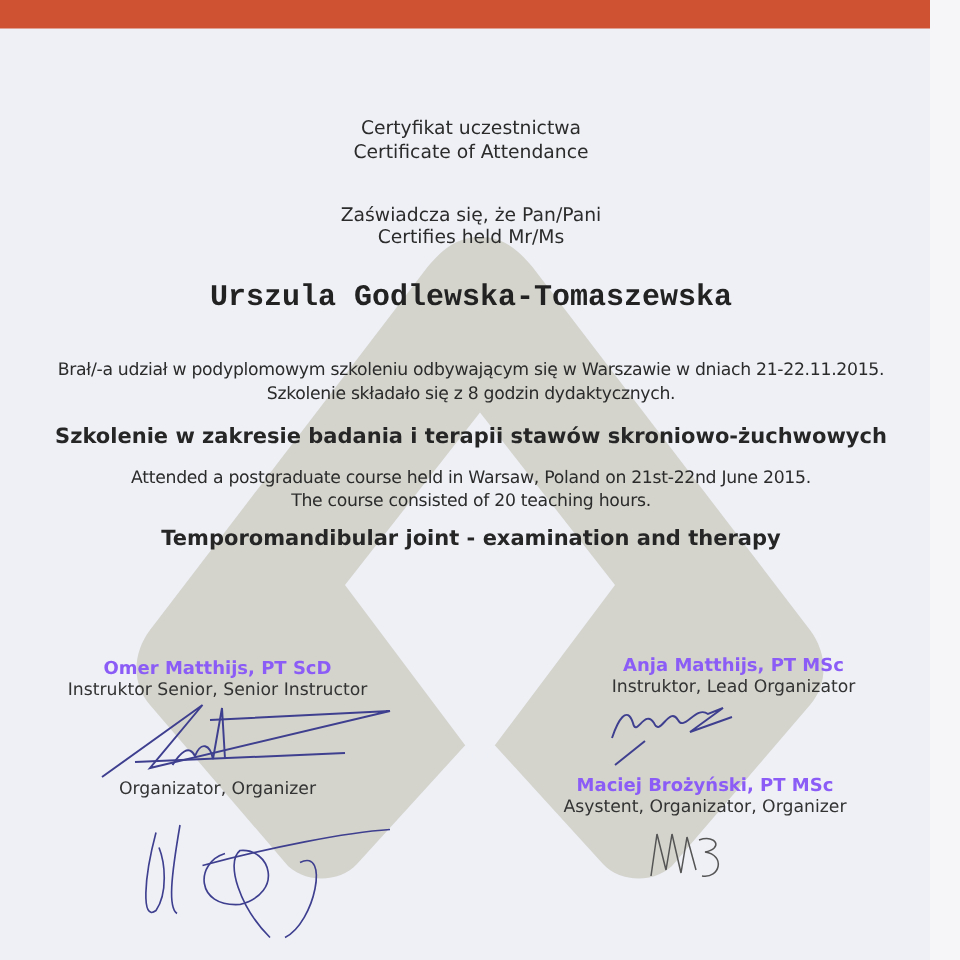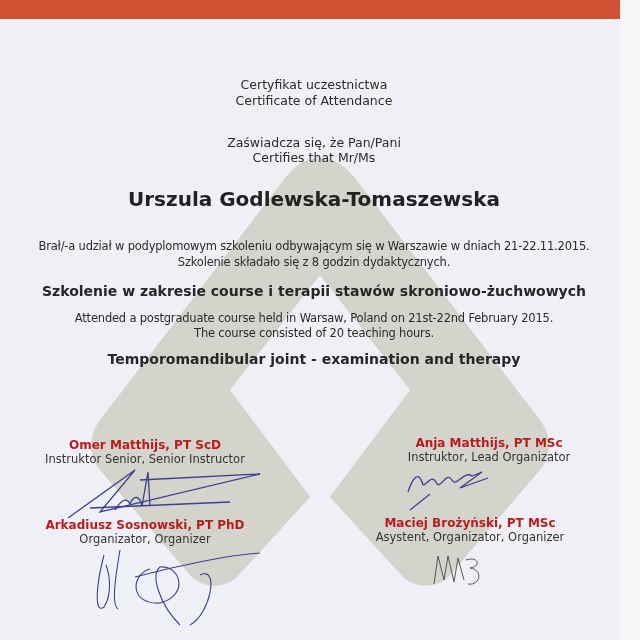--- a/index.html
+++ b/index.html
@@ -3,24 +3,24 @@
 <meta charset="utf-8">
 <style>
   html, body { margin:0; padding:0; }
   body { width:640px; height:640px; position:relative; overflow:hidden; background:#eef0f6; font-family:"DejaVu Sans", sans-serif; color:#2b2b2b; }
   .topbar { position:absolute; left:0; top:0; width:620px; height:19px; background:#cf5333; }
   .right-strip { position:absolute; right:0; top:0; width:20px; height:640px; background:#f6f6f9; }
   .watermark { position:absolute; left:0; top:0; width:640px; height:640px; }
   .line { position:absolute; left:0; width:628px; text-align:center; white-space:nowrap; }
   .t13 { font-size:12.5px; }
   .cond { font-size:11.5px; letter-spacing:-0.2px; }
-  .name { font-size:20px; font-weight:bold; color:#222; }
+  .name { font-size:20px; font-weight:bold; color:#222;font-family:Liberation Mono, monospace; }
   .course { font-size:14px; font-weight:bold; color:#262626; }
   .sig-block { position:absolute; text-align:center; white-space:nowrap; }
-  .sig-name { font-size:12px; font-weight:bold; color:#b91c1c; }
+  .sig-name { font-size:12px; font-weight:bold; color:#8b5cf6; }
   .sig-role { font-size:11.5px; color:#333; }
   .sig { position:absolute; }
 </style>
 </head>
 <body>
 
 <div class="topbar"></div>
 <div class="right-strip"></div>
 
 <svg class="watermark" viewBox="0 0 640 640">
@@ -30,41 +30,40 @@
   </g>
   <g fill="#eef0f6">
 
     <path d="M320 275 L 410 390 L 320 510 L 230 390 Z"></path>
   </g>
 </svg>
 
 <div class="line t13" style="top:77px">Certyfikat uczestnictwa</div>
 <div class="line t13" style="top:93px">Certificate of Attendance</div>
 <div class="line t13" style="top:135px">Zaświadcza się, że Pan/Pani</div>
-<div class="line t13" style="top:150px">Certifies that Mr/Ms</div>
+<div class="line t13" style="top:150px">Certifies held Mr/Ms</div>
 
 <div class="line name" style="top:187px">Urszula Godlewska-Tomaszewska</div>
 
 <div class="line cond" style="top:239px">Brał/-a udział w podyplomowym szkoleniu odbywającym się w Warszawie w dniach 21-22.11.2015.</div>
 <div class="line cond" style="top:255px">Szkolenie składało się z 8 godzin dydaktycznych.</div>
-<div class="line course" style="top:283px">Szkolenie w zakresie course i terapii stawów skroniowo-żuchwowych</div>
-<div class="line cond" style="top:311px">Attended a postgraduate course held in Warsaw, Poland on 21st-22nd February 2015.</div>
+<div class="line course" style="top:283px">Szkolenie w zakresie badania i terapii stawów skroniowo-żuchwowych</div>
+<div class="line cond" style="top:311px">Attended a postgraduate course held in Warsaw, Poland on 21st-22nd June 2015.</div>
 <div class="line cond" style="top:326px">The course consisted of 20 teaching hours.</div>
 <div class="line course" style="top:351px">Temporomandibular joint - examination and therapy</div>
 
 <div class="sig-block" style="left:40px; top:438px; width:210px;">
   <div class="sig-name">Omer Matthijs, PT ScD</div>
   <div class="sig-role">Instruktor Senior, Senior Instructor</div>
 </div>
 <div class="sig-block" style="left:384px; top:436px; width:210px;">
   <div class="sig-name">Anja Matthijs, PT MSc</div>
   <div class="sig-role">Instruktor, Lead Organizator</div>
 </div>
 <div class="sig-block" style="left:40px; top:518px; width:210px;">
-  <div class="sig-name">Arkadiusz Sosnowski, PT PhD</div>
   <div class="sig-role">Organizator, Organizer</div>
 </div>
 <div class="sig-block" style="left:355px; top:516px; width:230px;">
   <div class="sig-name">Maciej Brożyński, PT MSc</div>
   <div class="sig-role">Asystent, Organizator, Organizer</div>
 </div>
 
 <svg class="sig" style="left:60px; top:462px;" width="210" height="60">
   <g fill="none" stroke="#3f3f8f" stroke-width="1.3">
     <path d="M8 56 L 75 8 L 40 50 L 200 12 L 80 18"></path>

